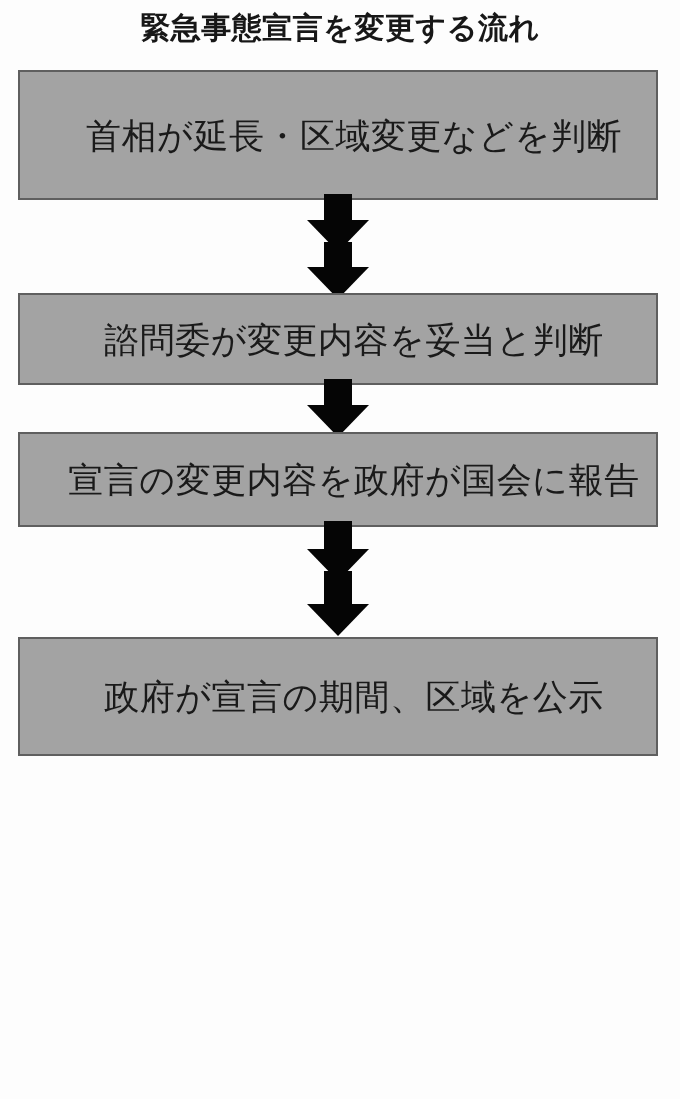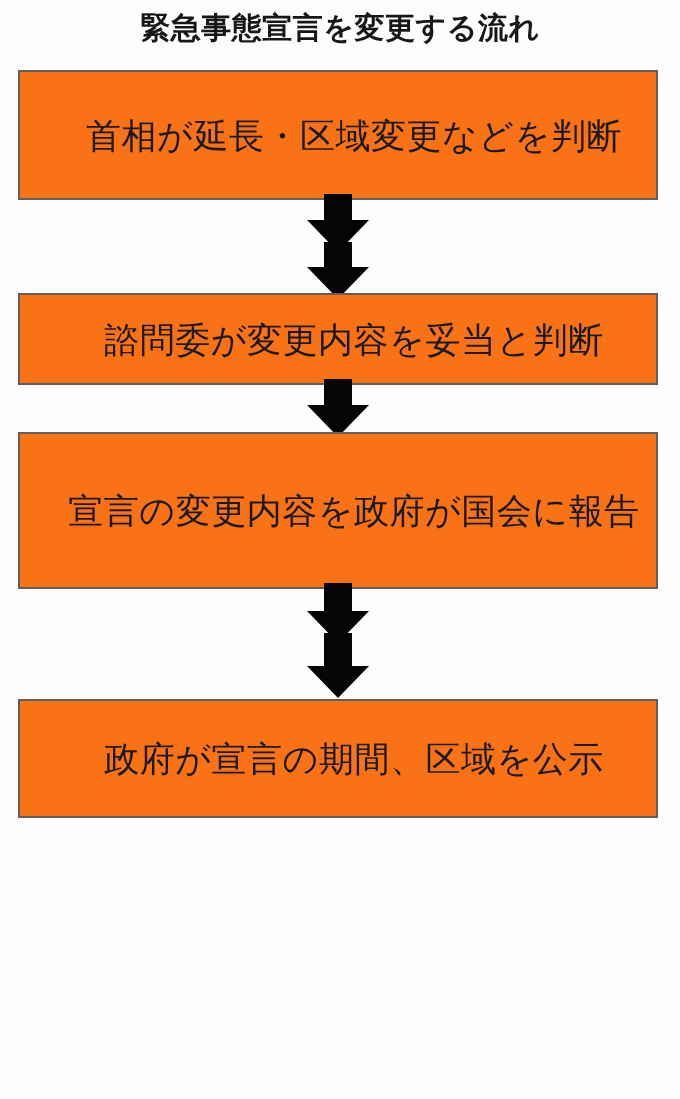--- a/index.html
+++ b/index.html
@@ -39,42 +39,42 @@
     left: 18px;
     top: 70px;
     width: 640px;
   }
 
   .flow-step {
     position: relative;
     width: 640px;
     box-sizing: border-box;
     border: 2px solid #5f5f5f;
-    background: #f97316;
+    background: #a3a3a3;
     display: flex;
     align-items: center;
     justify-content: center;
     padding-left: 32px;
   }
 
   .step-label {
     font-size: 35px;
     line-height: 1;
     font-weight: 400;
     color: #1a1a1a;
     letter-spacing: 0.5px;
     white-space: nowrap;
     text-align: center;
   }
 
   
   .flow-step.h1 { height: 130px; }
   .flow-step.h2 { height: 127px; }
   .flow-step.h3 { height: 92px; }
-  .flow-step.h4 { height: 157px; }
+  .flow-step.h4 { height: 95px; }
   .flow-step.h5 { height: 126px; }
   .flow-step.h6 { height: 119px; }
 
   
   .connector {
     position: relative;
     width: 640px;
     display: flex;
     align-items: center;
     justify-content: center;

